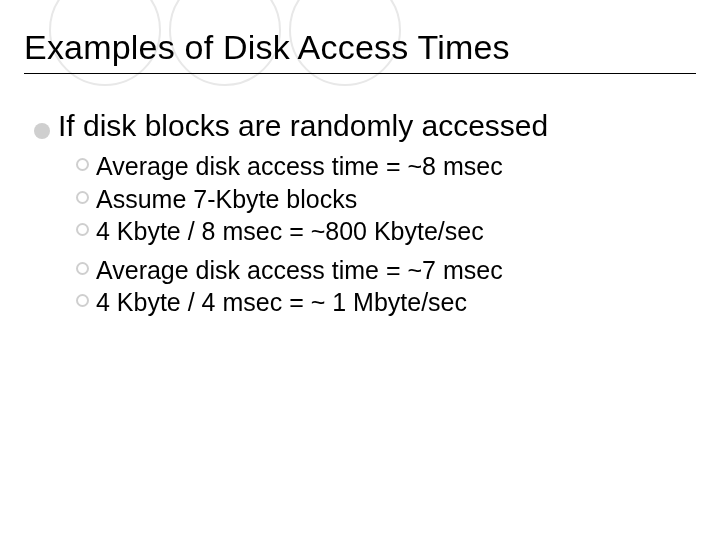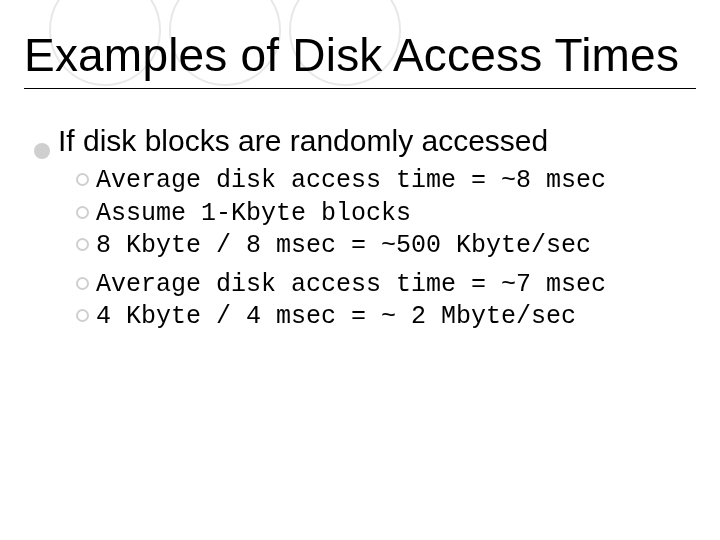--- a/index.html
+++ b/index.html
@@ -22,51 +22,50 @@
     pointer-events: none;
     z-index: 0;
   }
   .content {
     position: relative;
     z-index: 1;
     padding: 28px 24px 0 24px;
     box-sizing: border-box;
   }
   .title {
-    font-size: 46px;
+    font-size: 34px;
     font-weight: 400;
     margin: 0 0 6px 0;
     letter-spacing: 0.2px;
   }
   .hr {
     border: none;
     border-top: 1px solid #000;
     margin: 0 0 34px 0;
   }
   .l1 {
     display: flex;
-    align-items: flex-end;
+    align-items: center;
     margin: 0 0 2px 10px;
   }
   .l1-bullet {
     width: 16px;
     height: 16px;
     border-radius: 50%;
     background: #cfcfcf;
     flex: 0 0 auto;
     margin-top: 10px;
     margin-right: 8px;
   }
   .l1-text {
     font-size: 30px;
     line-height: 1.2;
   }
   .l2-group {
     margin: 6px 0 0 52px;
-    font-family: Liberation Mono, monospace;
   }
   .l2 {
     display: flex;
     align-items: flex-start;
     margin: 0;
   }
   .l2-bullet {
     width: 13px;
     height: 13px;
     border: 2px solid #cfcfcf;
@@ -99,31 +98,31 @@
     <span class="l1-bullet"></span>
     <span class="l1-text">If disk blocks are randomly accessed</span>
   </div>
   <div class="l2-group">
     <div class="l2">
       <span class="l2-bullet"></span>
       <span class="l2-text">Average disk access time = ~8 msec</span>
     </div>
     <div class="l2">
       <span class="l2-bullet"></span>
-      <span class="l2-text">Assume 1-Kbyte blocks</span>
+      <span class="l2-text">Assume 7-Kbyte blocks</span>
     </div>
     <div class="l2">
       <span class="l2-bullet"></span>
-      <span class="l2-text">8 Kbyte / 8 msec = ~500 Kbyte/sec</span>
+      <span class="l2-text">4 Kbyte / 8 msec = ~800 Kbyte/sec</span>
     </div>
   </div>
 
   <div class="l2-group">
     <div class="l2">
       <span class="l2-bullet"></span>
       <span class="l2-text">Average disk access time = ~7 msec</span>
     </div>
     <div class="l2">
       <span class="l2-bullet"></span>
-      <span class="l2-text">4 Kbyte / 4 msec = ~ 2 Mbyte/sec</span>
+      <span class="l2-text">4 Kbyte / 4 msec = ~ 1 Mbyte/sec</span>
     </div>
   </div>
 </div>
 
 </body></html>

